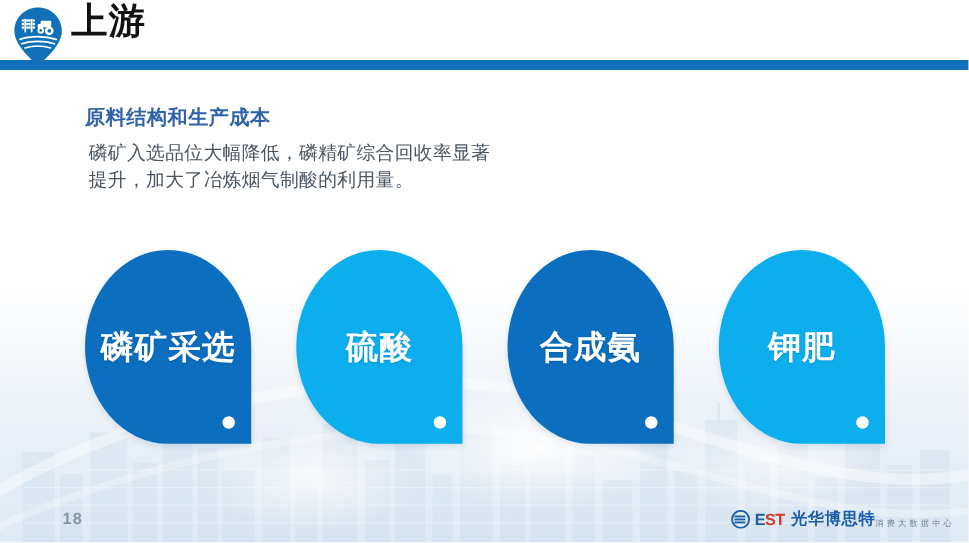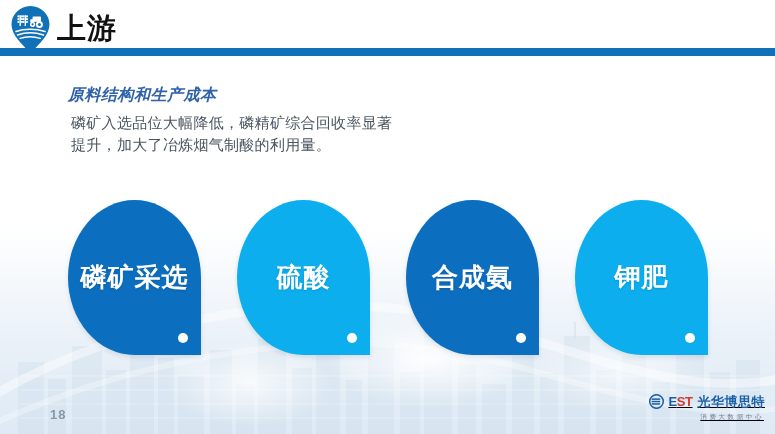--- a/index.html
+++ b/index.html
@@ -41,21 +41,21 @@
     position:absolute;left:0;bottom:0;width:775px;height:180px;
     pointer-events:none;opacity:.5;
   }
 
   
   .header{position:absolute;left:0;top:0;width:775px;height:58px;}
   .pin{
     position:absolute;left:8px;top:4px;width:45px;height:50px;
   }
   .page-title{
-    position:absolute;left:57px;top:12px;
+    position:absolute;left:57px;top:1px;
     font-size:29px;font-weight:bold;color:#111111;
     letter-spacing:1px;line-height:32px;
     font-family:"Liberation Sans","DejaVu Sans",sans-serif;
   }
   .header-bar{
     position:absolute;left:0;top:48px;width:775px;height:8px;
     background:#1171B8;
   }
 
   
@@ -97,22 +97,22 @@
   .d2{left:406px;}
   .d3{left:575px;}
 
   
   .page-number{
     position:absolute;left:18px;bottom:12px;
     font-size:13px;color:#8a97a5;font-weight:bold;letter-spacing:1px;margin-left:32px;
   }
   .brand{
     position:absolute;right:10px;bottom:10px;
-    height:34px;display:flex;flex-direction:column;
-    align-items:flex-end;justify-content:center;text-decoration:underline;
+    height:34px;display:flex;
+    align-items:flex-end;justify-content:flex-end;
   }
   .brand-top{display:flex;align-items:center;gap:3px;}
   .brand-mark{
     display:inline-block;width:17px;height:15px;
   }
   .brand-best{
     font-size:13px;font-weight:bold;letter-spacing:-.4px;
     font-family:"Liberation Sans","DejaVu Sans",sans-serif;
   }
   .brand-best .b-e{color:#1b5fa8;}
@@ -214,21 +214,21 @@
         <path d="M12 34.4 C18 32.4, 26 32.4, 32.5 34.4" stroke="#ffffff" stroke-width="1.3" fill="none" stroke-linecap="round"></path>
       </g>
     </svg>
 
     <div class="page-title" style="color: rgb(17, 17, 17);">上游</div>
   </div>
 
   <div class="header-bar" style="background: rgb(17, 113, 184);"></div>
 
   <div class="textblock">
-    <p class="section-heading" style="color: rgb(47, 98, 168); font-style: italic;">原料结构和生产成本</p>
+    <p class="section-heading" style="color: rgb(47, 98, 168);">原料结构和生产成本</p>
     <p class="section-body" style="color: rgb(74, 85, 96);">磷矿入选品位大幅降低，磷精矿综合回收率显著提升，加大了冶炼烟气制酸的利用量。</p>
   </div>
 
   <div class="drop-row">
 
     <div class="drop d0" style="background: rgb(12, 110, 190);">
       <div class="drop-label">磷矿采选</div>
       <div class="drop-dot"></div>
     </div>
 

